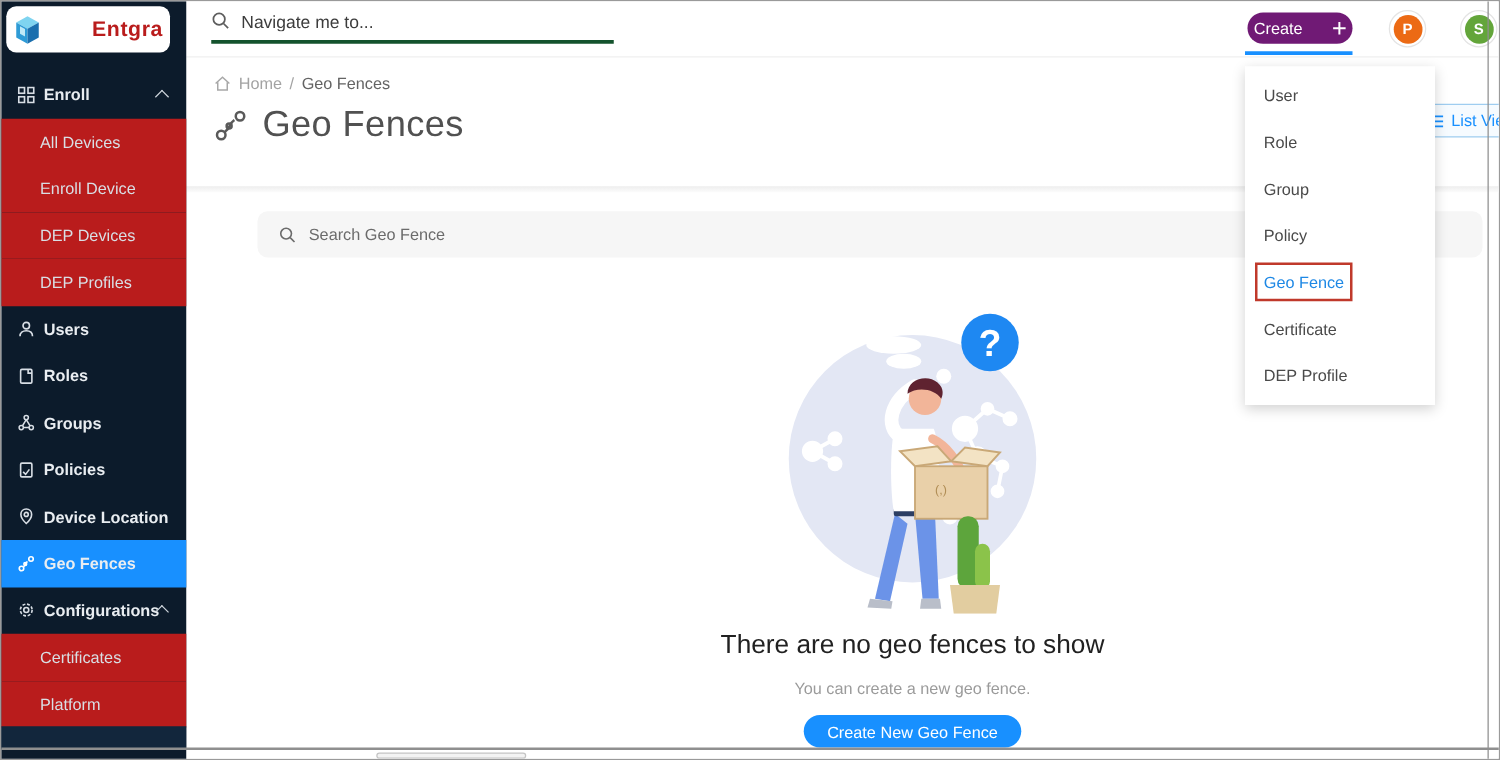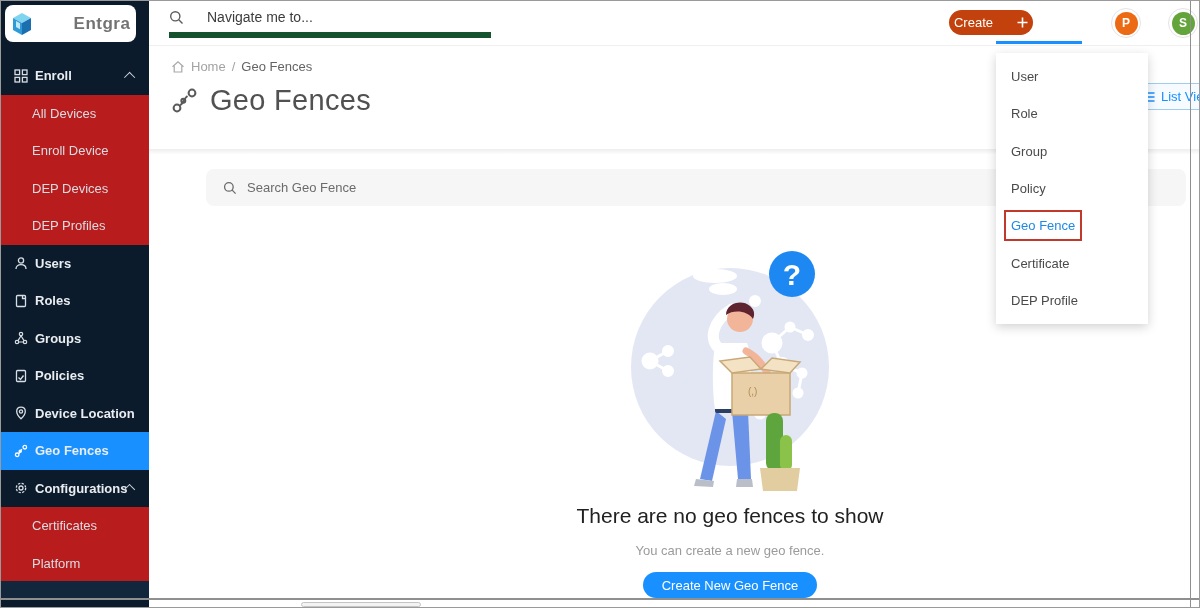--- a/index.html
+++ b/index.html
@@ -3,37 +3,37 @@
 <meta charset="utf-8">
 <style>
   * { margin:0; padding:0; box-sizing:border-box; }
   html,body { width:1200px; height:608px; font-family:"Liberation Sans", sans-serif; }
   .page { position:relative; width:1200px; height:608px; background:#fff; overflow:hidden; border:1px solid #9a9a9a; }
 
   
   .sidebar { position:absolute; left:0; top:0; width:148px; height:608px; background:#0c1b2b; z-index:20; }
   .logo-card { position:absolute; left:4px; top:4px; width:131px; height:37px; background:#fff; border-radius:8px;
                display:flex; align-items:center; justify-content:center; gap:7px; }
-  .logo-text { color:#737373; font-weight:bold; font-size:17px; letter-spacing:0.5px;margin-left:34px; }
+  .logo-text { color:#b91c1c; font-weight:bold; font-size:17px; letter-spacing:0.5px;margin-left:34px; }
   .nav { position:absolute; top:56px; left:0; width:148px; }
   .nav-row { height:37.5px; display:flex; align-items:center; padding-left:13px; cursor:pointer; }
   .nav-row .ico { width:14px; height:14px; margin-right:7px; display:inline-flex; flex:0 0 14px; }
   .nav-label { color:#e9edf1; font-size:13px; font-weight:600; white-space:nowrap; }
   .nav-row.sub { background:#b91c1c; padding-left:31px; }
   .nav-row.sub .nav-label { font-weight:400; color:#d9dee4; }
   .nav-row.selected { background:#1890ff; }
   .chev { margin-left:auto; margin-right:14px; width:8px; height:8px; border-left:1.6px solid #cfd6dd; border-top:1.6px solid #cfd6dd; transform:rotate(45deg) translateY(2px); }
   .side-fade { position:absolute; left:0; bottom:10px; width:148px; height:18px; background:#12263c; }
 
   
   .topbar { position:absolute; left:148px; top:0; right:0; height:45px; background:#fff; border-bottom:1px solid #efefef; z-index:10; }
-  .nav-search { position:absolute; left:20px; top:8px; width:322px; display:flex; align-items:center; gap:23px; border-bottom:6px solid #14532d; padding-bottom:7px; }
+  .nav-search { position:absolute; left:20px; top:8px; width:322px; display:flex; align-items:flex-start; gap:9px; border-bottom:3px solid #14532d; padding-bottom:7px; }
   .nav-search input { border:0; outline:0; font-size:14px; color:#3c3c3c; width:280px; background:transparent; font-family:"Liberation Sans",sans-serif; }
   .nav-search input::placeholder { color:#3c3c3c; opacity:1; }
-  .create-btn { position:absolute; left:800px; top:9px; width:84px; height:25px; background:#c2410c; border:0; border-radius:14px;
+  .create-btn { position:absolute; left:849px; top:9px; width:84px; height:25px; background:#701a75; border:0; border-radius:14px;
                 color:#fff; font-size:13px; display:flex; align-items:center; justify-content:center; gap:24px; cursor:pointer; font-family:"Liberation Sans",sans-serif; }
   .create-underline { position:absolute; left:847px; top:40px; width:86px; height:3px; background:#1890ff; }
   .avatar-ring { position:absolute; top:7px; width:30px; height:30px; border-radius:50%; background:#fff; border:1px solid #e4e4e4; display:flex; align-items:center; justify-content:center; }
   .avatar { width:23px; height:23px; border-radius:50%; color:#fff; font-size:12px; font-weight:bold; display:flex; align-items:center; justify-content:center; }
   .avatar-p { left:962px; } .avatar-p .avatar { background:#ec6a14; }
   .avatar-s { left:1019px; } .avatar-s .avatar { background:#63a53a; }
 
   
   .dropdown { position:absolute; left:995px; top:52px; width:152px; background:#fff; z-index:60;
               box-shadow:0 3px 10px rgba(0,0,0,0.18); padding:5px 0; }

